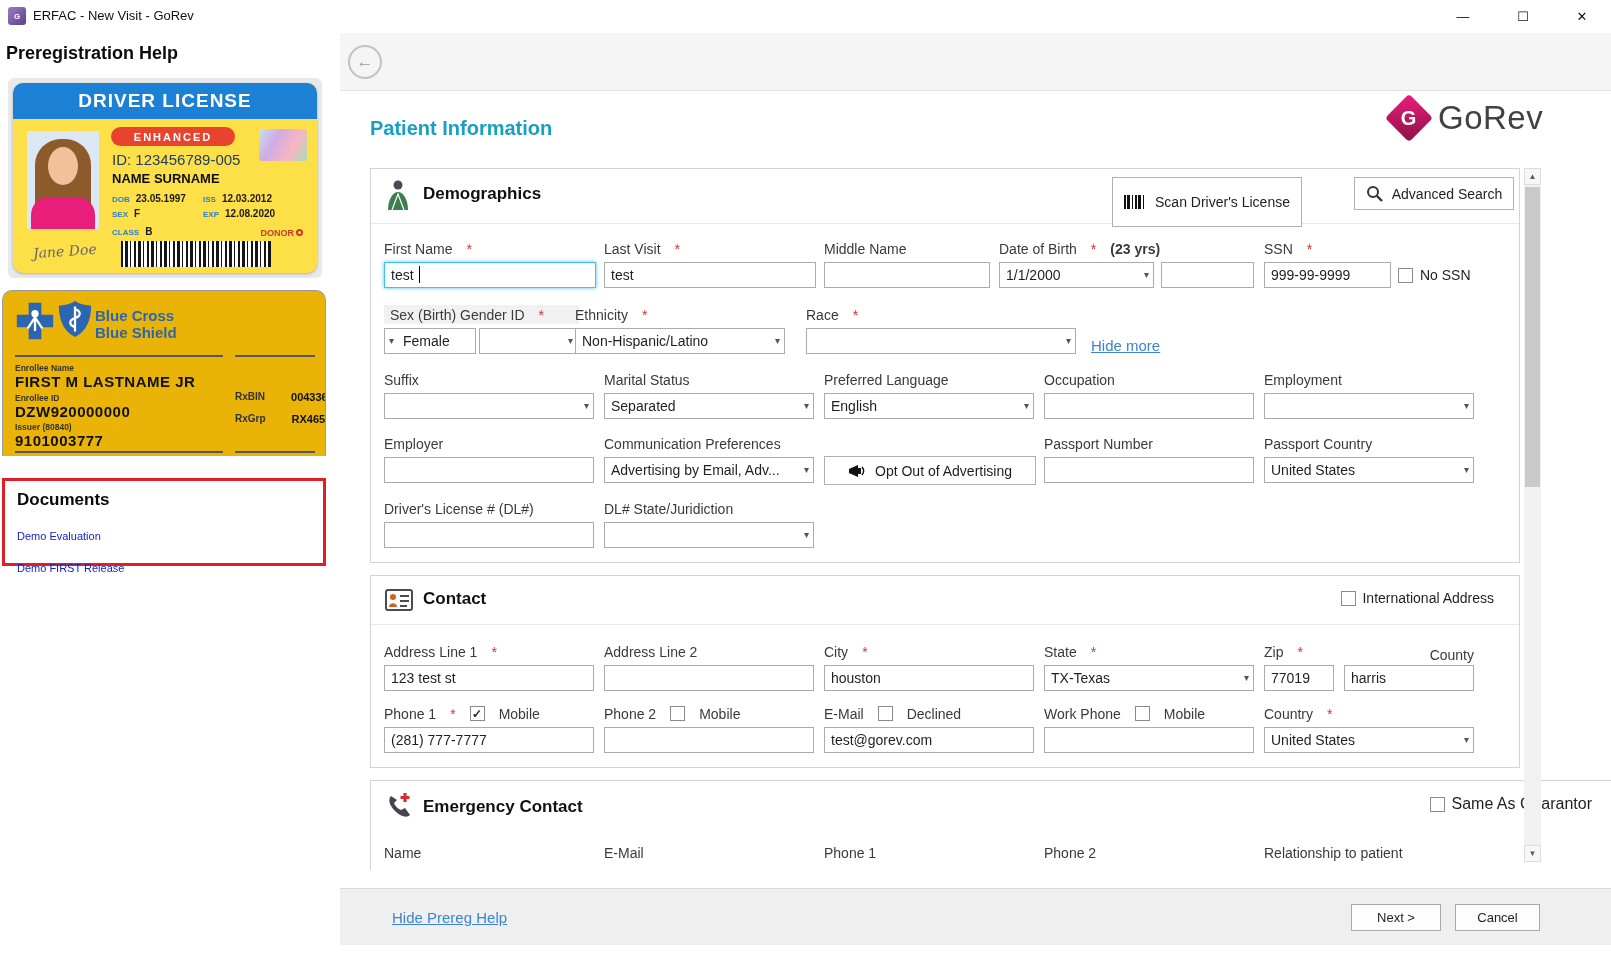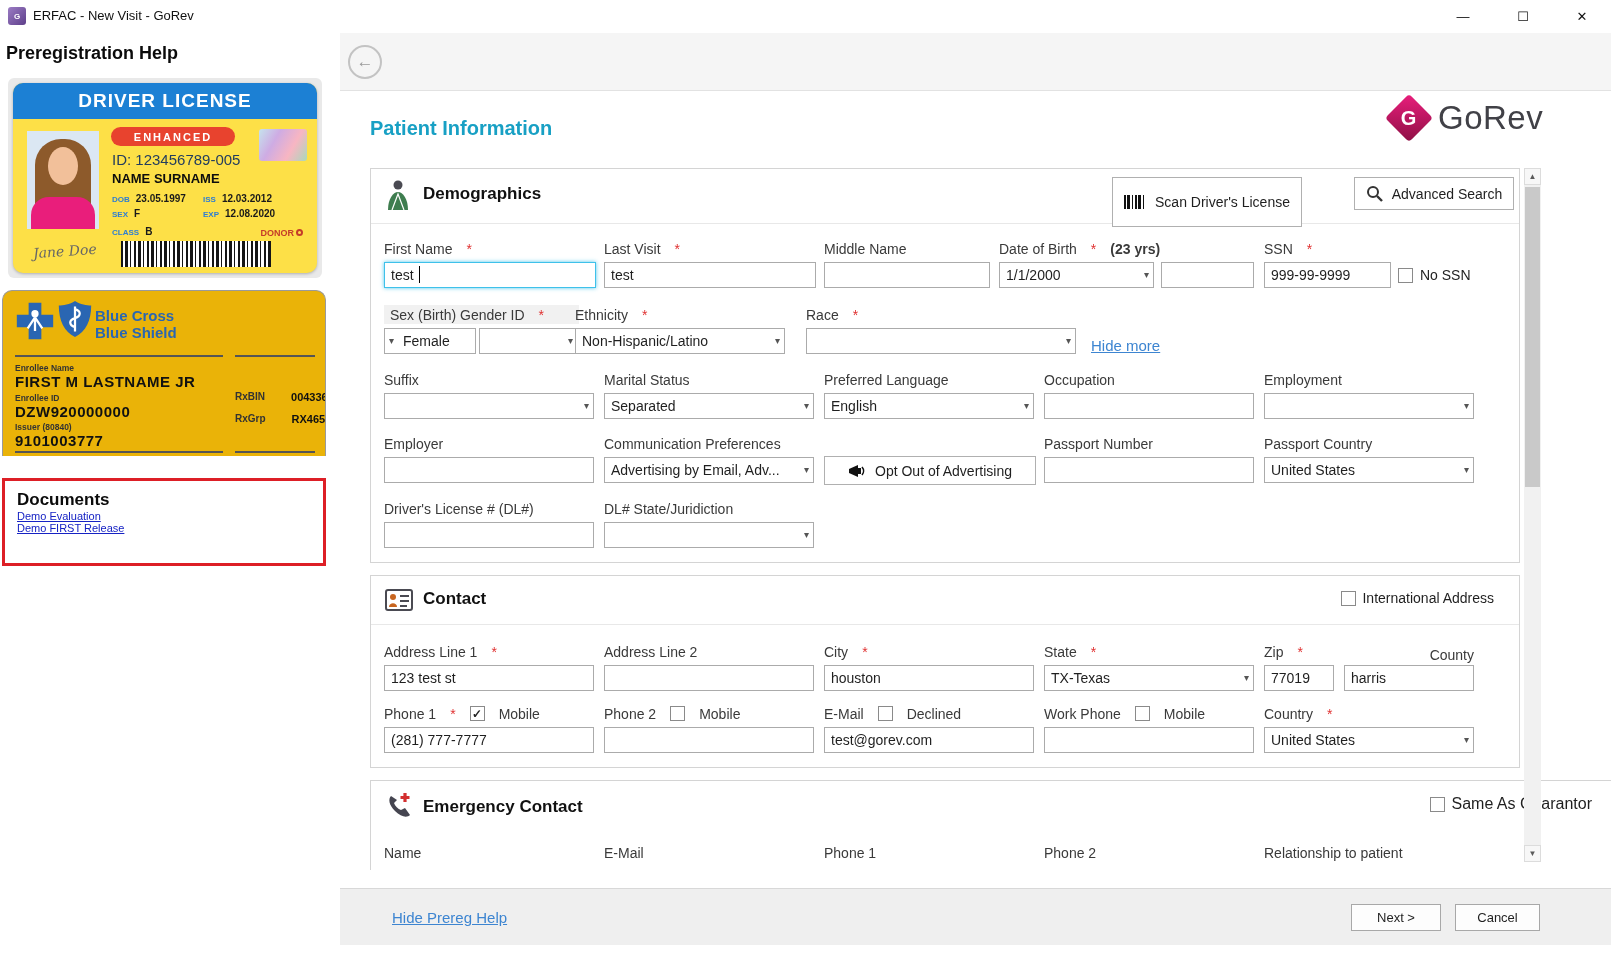--- a/index.html
+++ b/index.html
@@ -53,21 +53,21 @@
   .ins-line { position:absolute; height:2px; background:#555; }
   .ins-k { font-size:8.5px; font-weight:bold; color:#333; }
   .ins-v { font-size:15px; font-weight:bold; color:#111; letter-spacing:.5px; }
   .rx-row { position:absolute; display:flex; gap:26px; }
   .rx-k { font-size:10px; font-weight:bold; color:#333; }
   .rx-v { font-size:11px; font-weight:bold; color:#111; }
 
   
   #docs { left:2px; top:445px; width:324px; height:88px; border:3px solid #dd1f26; background:#fff; padding:9px 12px; }
   #docs-title { font-size:17px; font-weight:bold; color:#0b0b0b; }
-  .doc-link { display:block; margin-top:0; font-size:11px; color:#1622c4; text-decoration:underline; cursor:pointer; }
+  .doc-link { display:block; margin-top:20px; font-size:11px; color:#1622c4; cursor:pointer; }
 
   
   #main { left:340px; top:33px; width:1271px; height:935px; background:#fff; }
   #headband { left:0; top:0; width:1271px; height:58px; background:#f5f5f5; border-bottom:1px solid #e2e2e2; }
   #back-btn { left:8px; top:12px; width:34px; height:34px; border:2px solid #c3c3c3; border-radius:50%;
     display:flex; align-items:center; justify-content:center; color:#9b9b9b; font-size:17px; background:#f5f5f5; cursor:pointer; }
   #head-title { left:54px; top:0; height:58px; display:flex; align-items:center; font-size:21px; color:#2b2b2b; }
   #page-title { left:30px; top:84px; font-size:20px; font-weight:bold; color:#18a0c4; }
   #logo { left:1052px; top:66px; display:flex; align-items:center; }
   #logo-diamond { width:34px; height:34px; transform:rotate(45deg); border-radius:4px;

